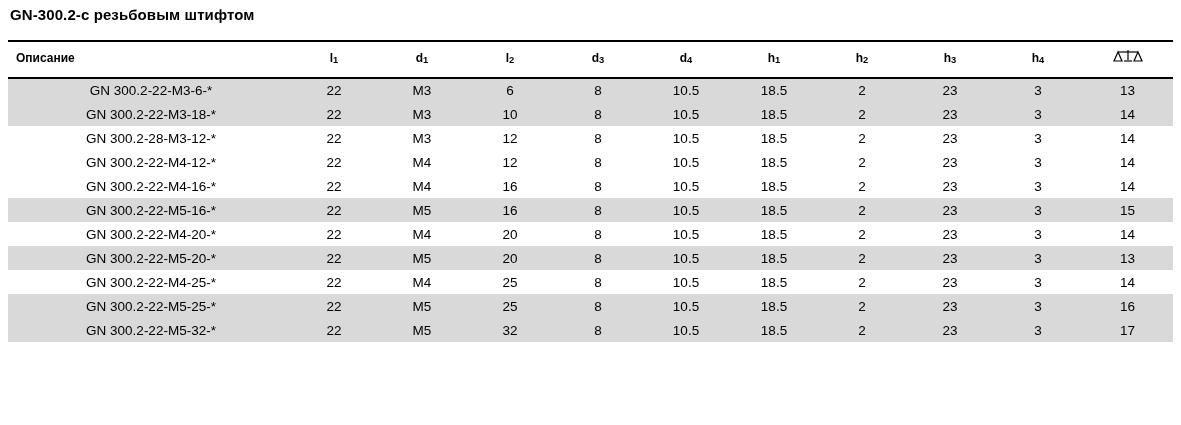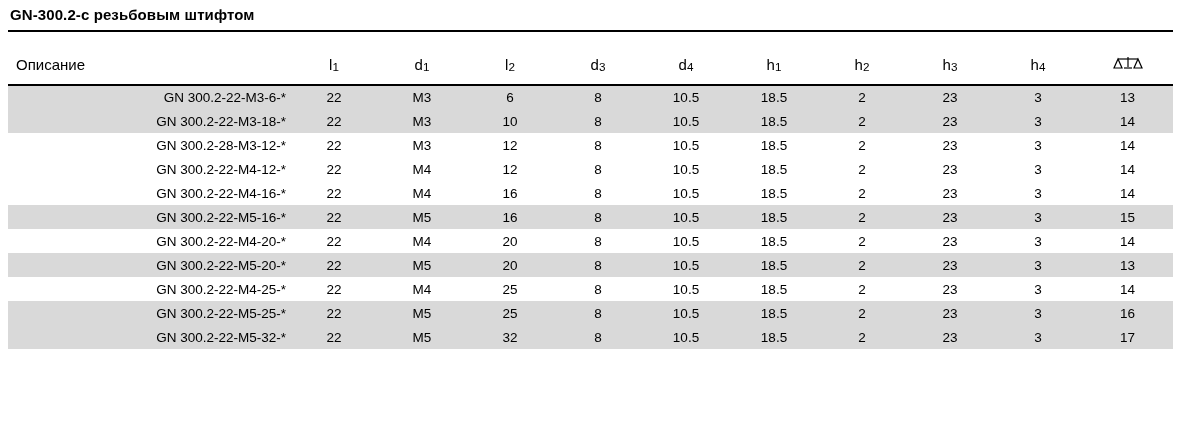--- a/index.html
+++ b/index.html
@@ -16,54 +16,54 @@
     overflow: hidden;
   }
   .page {
     width: 1181px;
     padding: 6px 8px 0 8px;
   }
   .doc-title {
     font-size: 15px;
     font-weight: bold;
     color: #000;
-    margin: 0 0 7px 2px;
+    margin: 0 0 17px 2px;
     letter-spacing: 0.1px;
   }
   table.spec {
     width: 1165px;
     border-collapse: collapse;
     table-layout: fixed;
     font-size: 13.5px;
   }
   table.spec thead th {
-    font-size: 15px;
-    font-weight: normal;
+    font-size: 12px;
+    font-weight: bold;
     text-align: center;
-    padding: 23px 4px 10px 4px;
+    padding: 6px 4px 10px 4px;
     border-top: 2px solid #000;
     border-bottom: 2px solid #000;
     background: #ffffff;
     vertical-align: middle;
     white-space: nowrap;
   }
   table.spec thead th.first-col {
     text-align: left;
     padding-left: 8px;
   }
   table.spec tbody td {
     text-align: center;
     padding: 4px 4px;
     height: 24px;
     vertical-align: middle;
     white-space: nowrap;
     font-size: 13.5px;
   }
   table.spec tbody td.first-col {
-    text-align: right;
+    text-align: center;
     padding-left: 8px;
   }
   table.spec tbody tr.shaded td {
     background: #d9d9d9;
   }
   table.spec tbody tr.plain td {
     background: #ffffff;
   }
   .sub {
     font-size: 0.78em;

